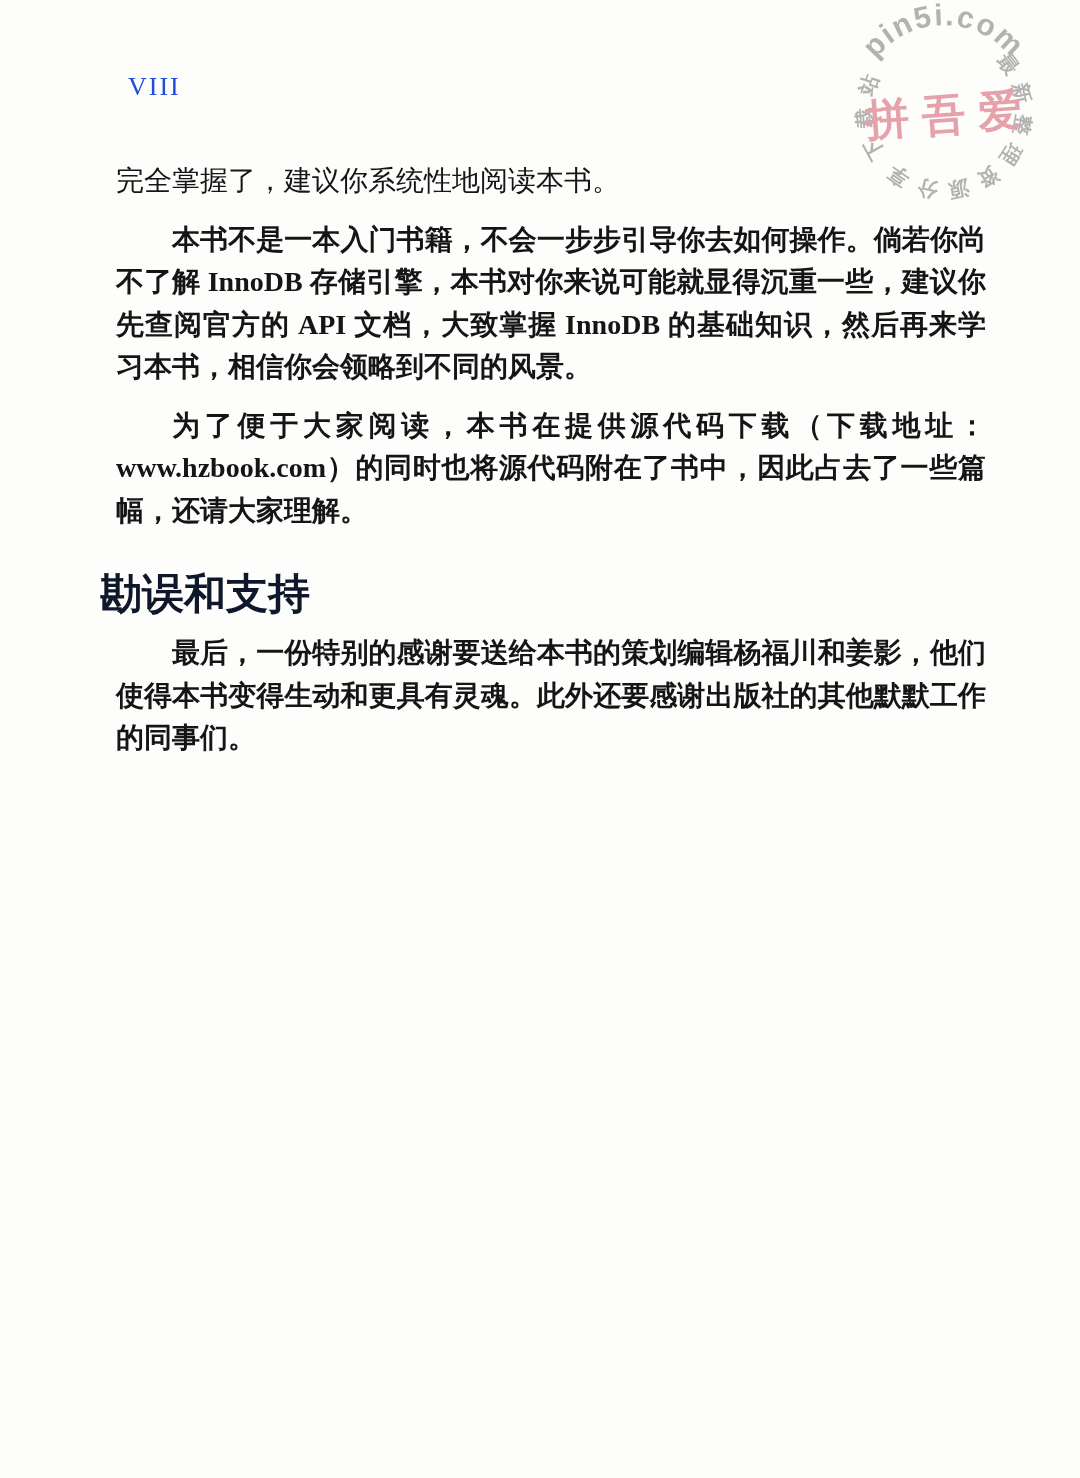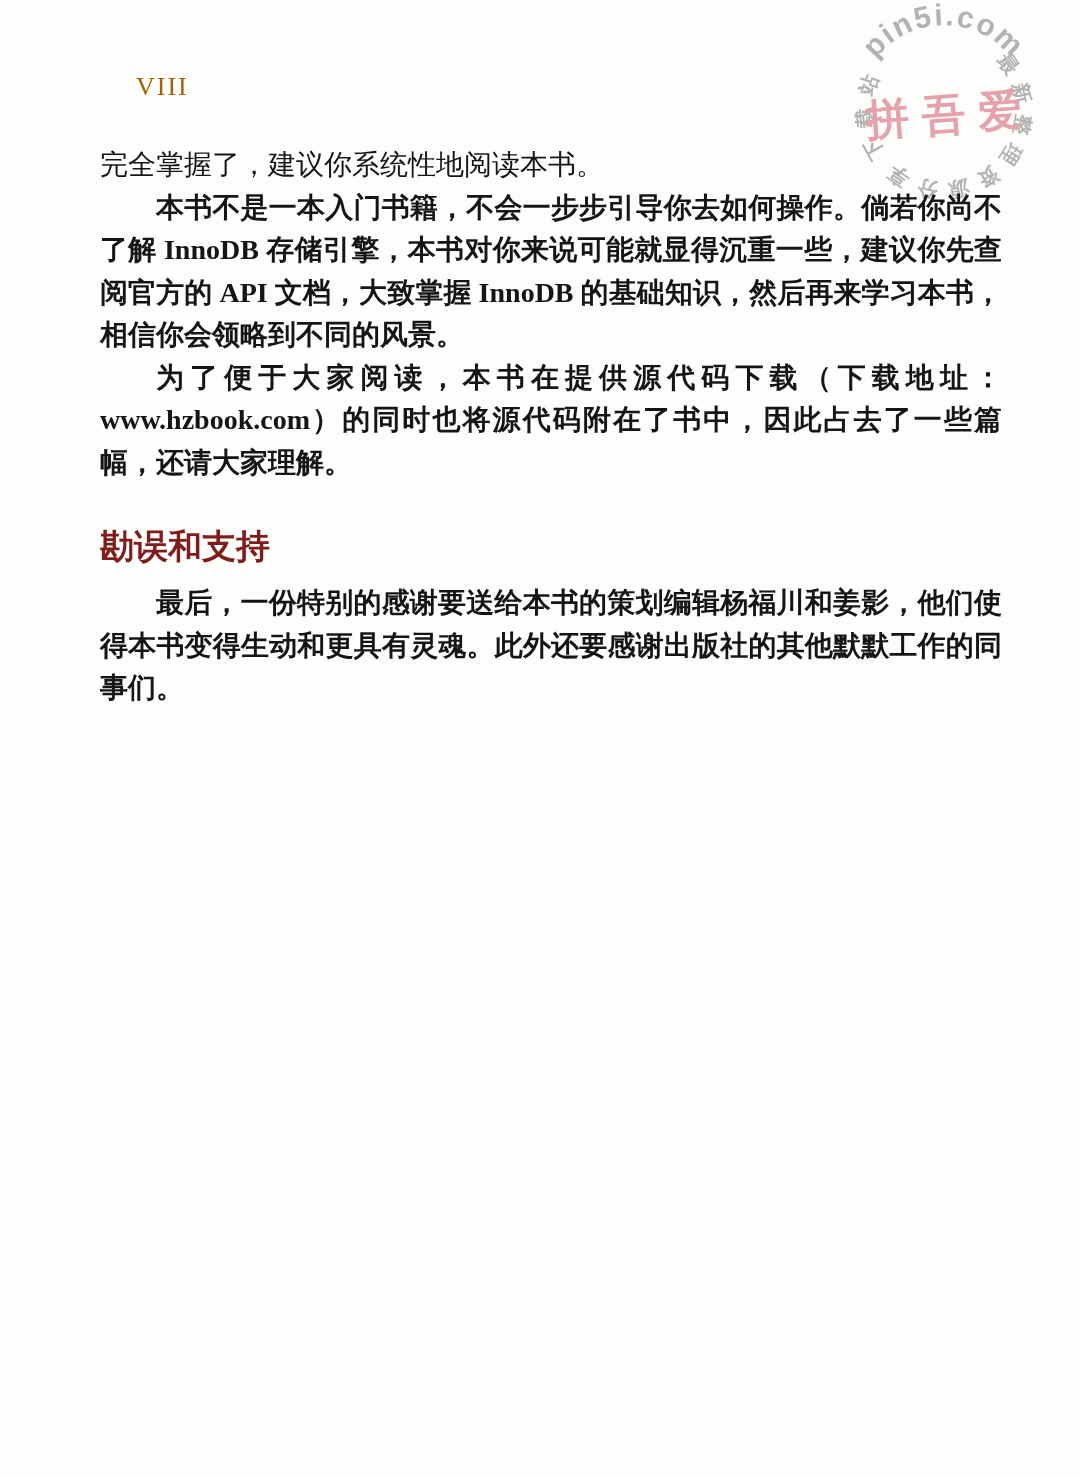--- a/index.html
+++ b/index.html
@@ -9,25 +9,25 @@
     height: 1478px;
     margin: 0 auto;
     background: #fdfdfb;
     overflow: hidden;
     font-family: "Liberation Serif", "DejaVu Serif", serif;
     color: #151515;
   }
 
   .page-number {
     position: absolute;
-    left: 136px;
+    left: 128px;
     top: 72px;
     font-size: 26px;
     letter-spacing: 2px;
-    color: #a16207;
+    color: #1d4ed8;
   }
 
   
   .watermark {
     position: absolute;
     left: 815px;
     top: 0px;
     width: 258px;
     height: 212px;
     opacity: 0.85;
@@ -53,31 +53,31 @@
   }
 
   
   .content {
     position: absolute;
     left: 100px;
     top: 144px;
     width: 902px;
   }
   .body-par {
-    margin: 0;
+    margin: 16px;
     font-size: 28px;
     line-height: 42.5px;
     text-align: justify;
   }
   .indent { text-indent: 2em; font-weight: bold; }
   .section-heading {
     font-family: "Liberation Sans", "DejaVu Sans", sans-serif;
-    font-size: 34px;
+    font-size: 42px;
     font-weight: 700;
-    color: #7f1d1d;
+    color: #0f172a;
     line-height: 44px;
     margin: 40px 0 14px 0;
   }
 </style>
 </head>
 <body>
 
 <div class="page">
 
   <div class="page-number">VIII</div>

